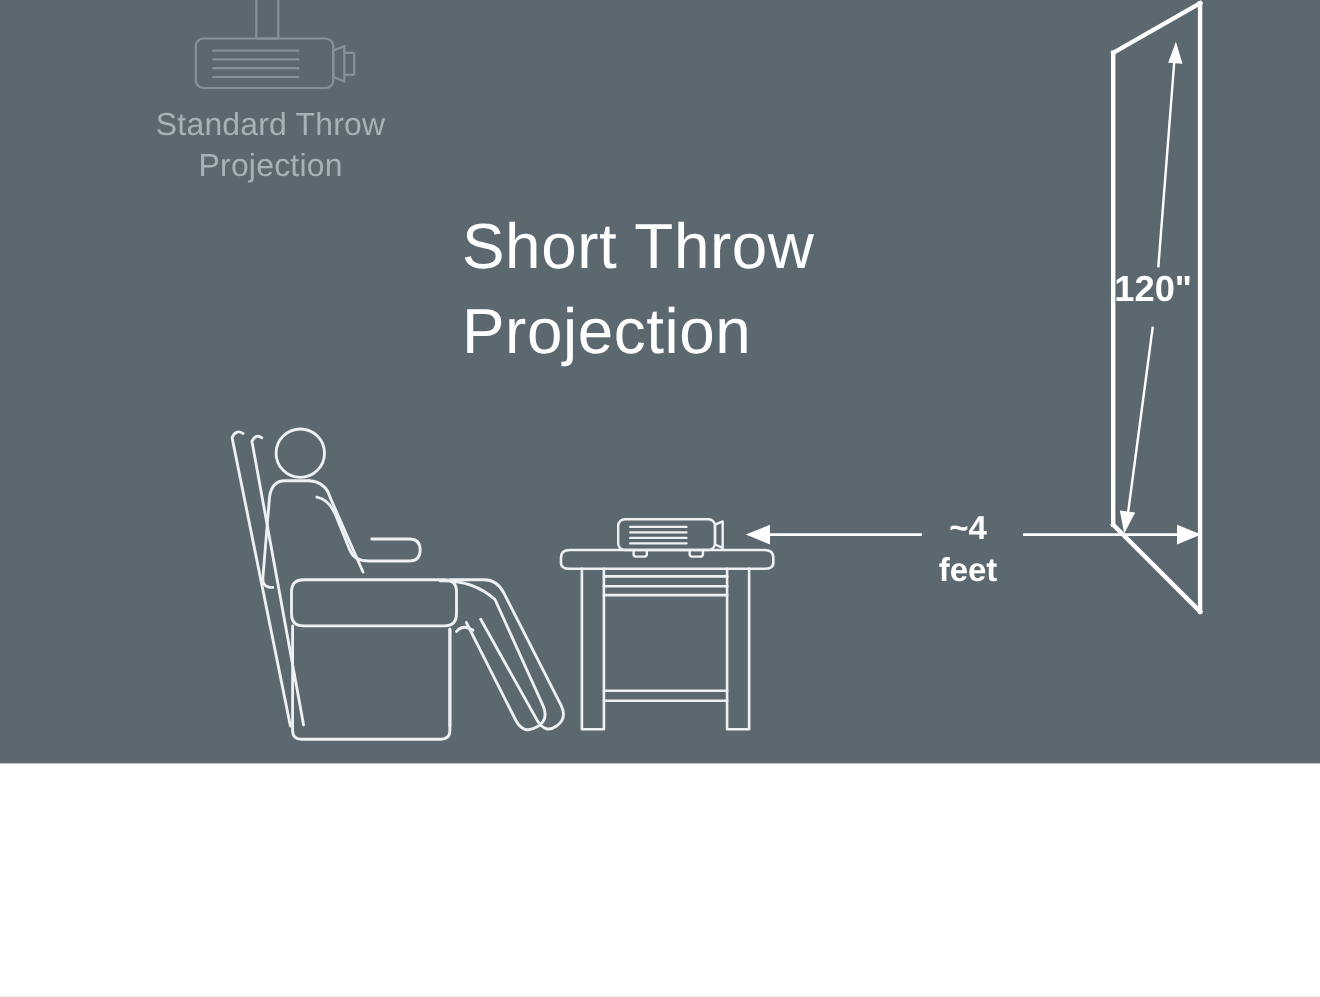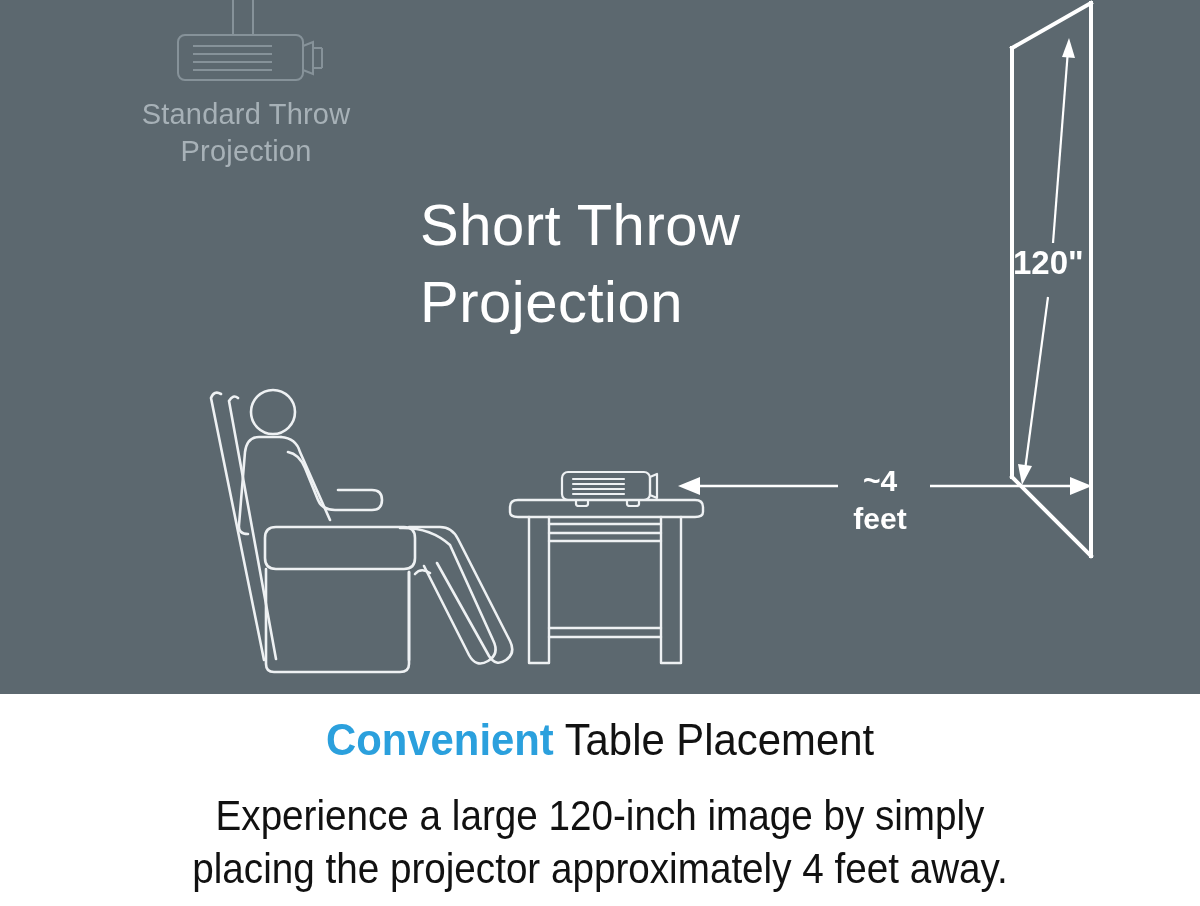--- a/index.html
+++ b/index.html
@@ -254,24 +254,14 @@
     <div class="short-throw-title">Short Throw
 Projection</div>
 
     <div class="screen-size-label">120"</div>
 
     <div class="distance-label">~4
 feet</div>
 
   </div>
 
-  <div id="caption-block">
-
-    <div class="caption-headline">
-      <span class="hl-accent">Convenient</span><span class="hl-rest"> Table Placement</span>
-    </div>
-
-    <div class="caption-body">Experience a large 120-inch image by simply
-placing the projector approximately 4 feet away.</div>
-
-  </div>
 
 </div>
 
 </body></html>

